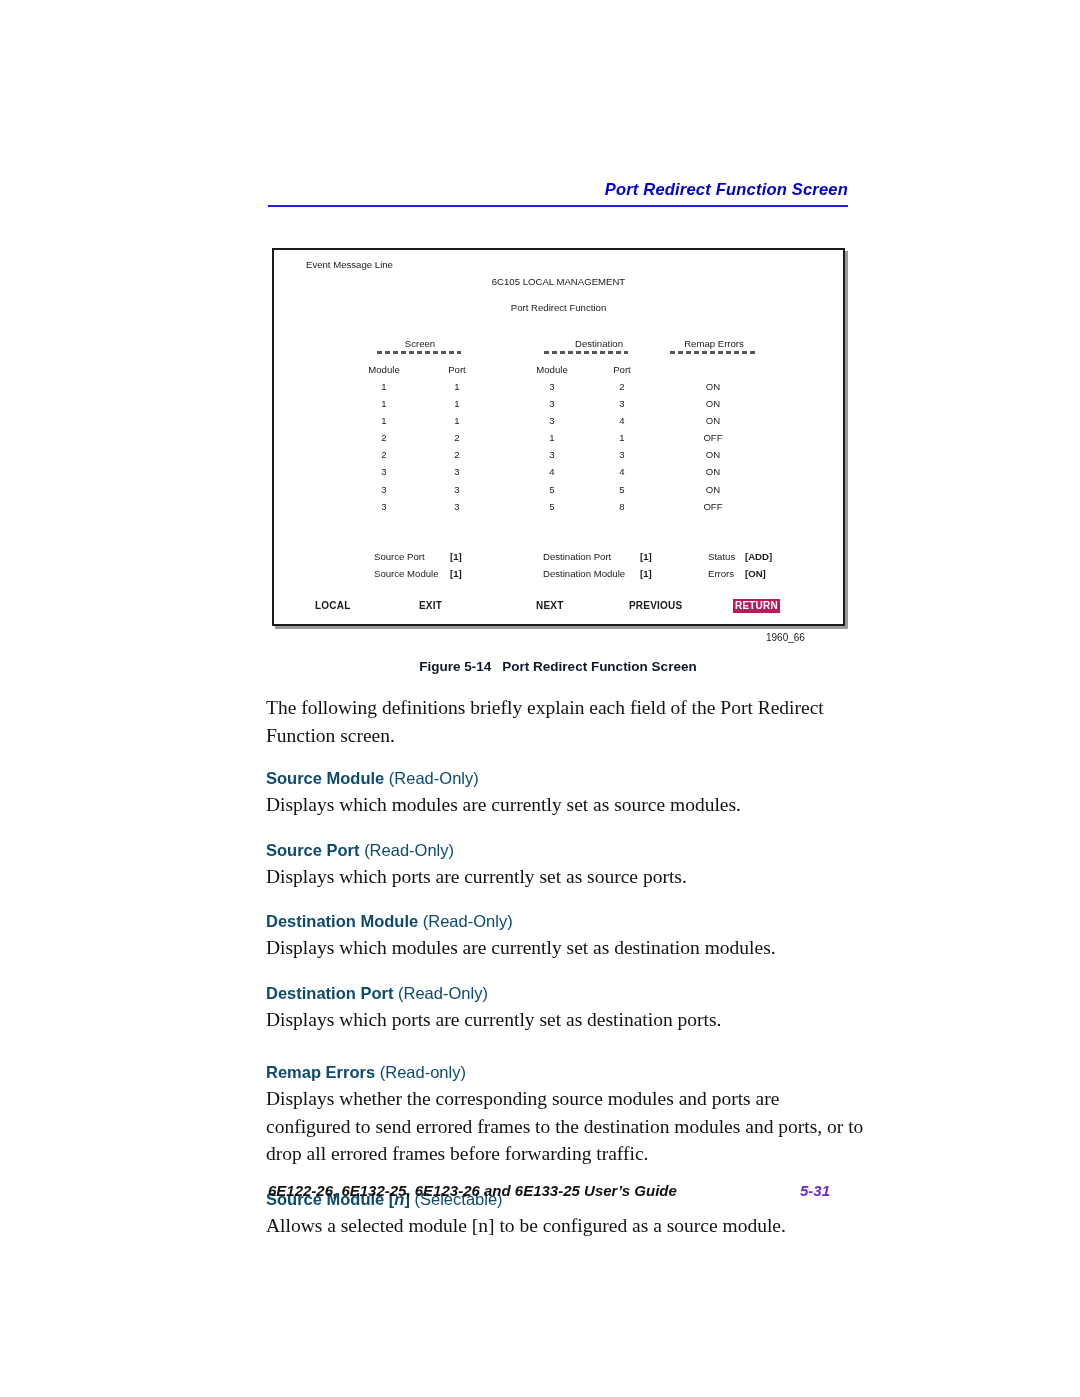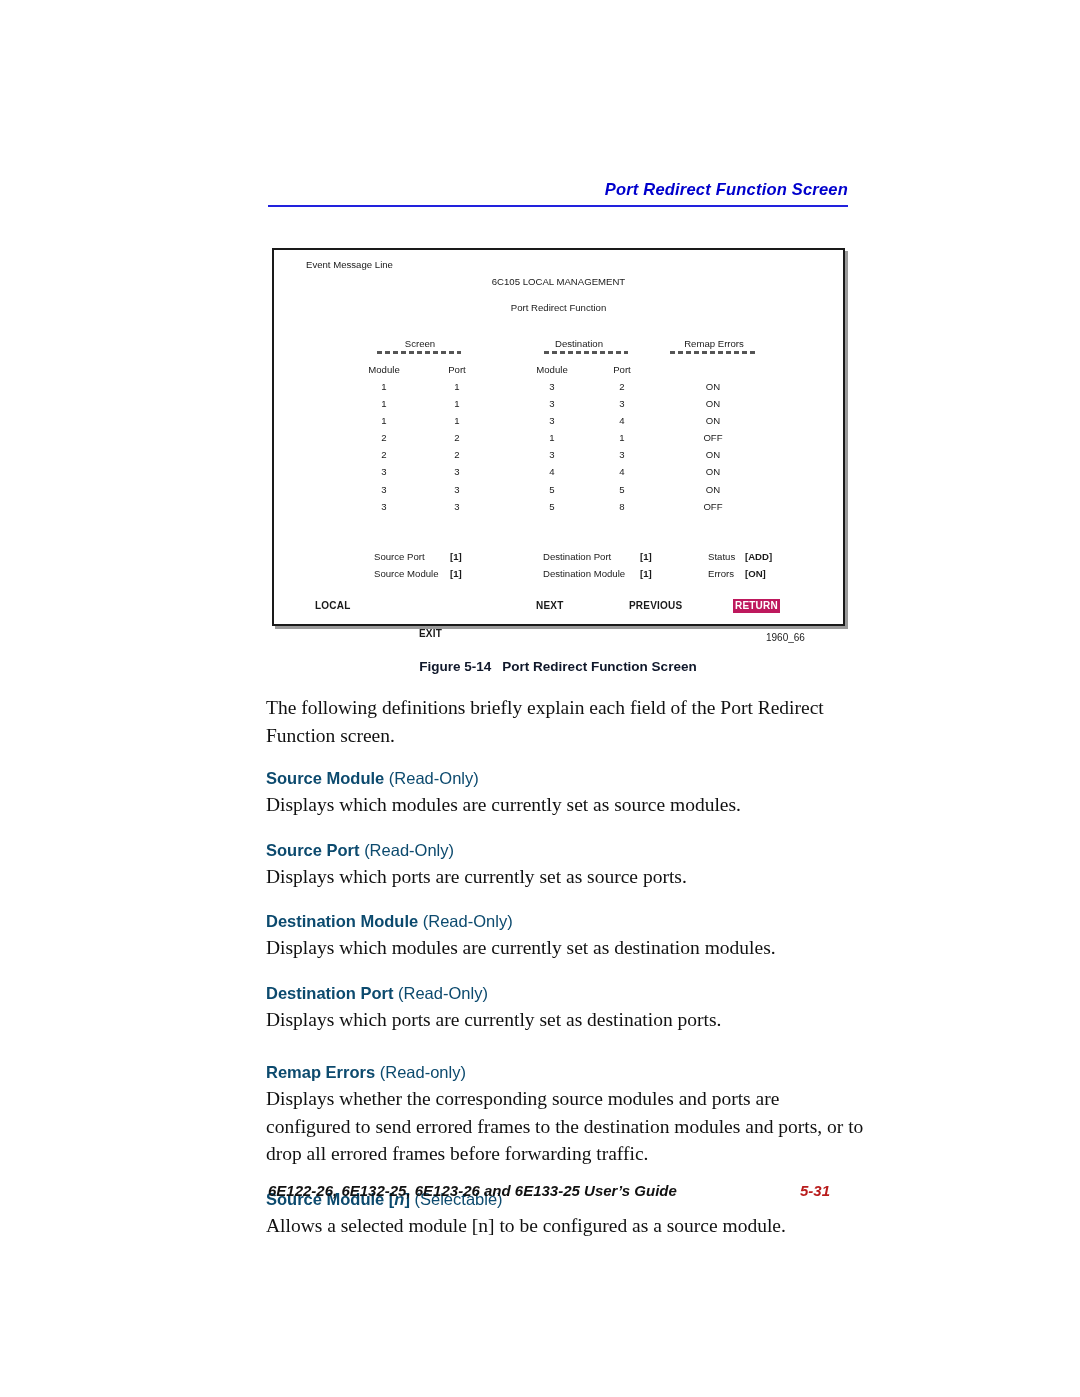--- a/index.html
+++ b/index.html
@@ -210,41 +210,41 @@
     color: #111111;
   }
   #footer-page {
     position: absolute;
     left: 800px;
     top: 1182px;
     font-family: "Liberation Sans", sans-serif;
     font-weight: bold;
     font-style: italic;
     font-size: 15px;
-    color: #b91c1c;
+    color: #6d28d9;
   }
 </style>
 </head>
 <body>
 
 <div id="running-head">Port Redirect Function Screen</div>
 <div id="head-rule"></div>
 
 <div id="screen-frame">
 
   <div class="scr" style="left:32px; top:9px;">Event Message Line</div>
 
   <div class="scr-center" style="top:26px;">6C105 LOCAL MANAGEMENT</div>
 
   <div class="scr-center" style="top:52px;">Port Redirect Function</div>
 
   <div class="grp-head" style="left:101px; top:88px; width:90px;">Screen</div>
   <div class="grp-rule" style="left:103px; top:101px; width:84px;"></div>
 
-  <div class="grp-head" style="left:260px; top:88px; width:90px;">Destination</div>
+  <div class="grp-head" style="left:280px; top:88px; width:90px;">Destination</div>
   <div class="grp-rule" style="left:270px; top:101px; width:84px;"></div>
 
   <div class="grp-head" style="left:392px; top:88px; width:96px;">Remap Errors</div>
   <div class="grp-rule" style="left:396px; top:101px; width:88px;"></div>
 
   <div class="tcol" style="left:75px; top:111px;">Module</div>
   <div class="tcol" style="left:148px; top:111px;">Port</div>
   <div class="tcol" style="left:243px; top:111px;">Module</div>
   <div class="tcol" style="left:313px; top:111px;">Port</div>
 
@@ -311,21 +311,21 @@
   <div class="fld-label" style="left:269px; top:318px;">Destination Module</div>
   <div class="fld-value" style="left:366px; top:318px;">[1]</div>
 
   <div class="fld-label" style="left:434px; top:301px;">Status</div>
   <div class="fld-value" style="left:471px; top:301px;">[ADD]</div>
 
   <div class="fld-label" style="left:434px; top:318px;">Errors</div>
   <div class="fld-value" style="left:471px; top:318px;">[ON]</div>
 
   <div class="cmd" style="left:41px; top:350px;">LOCAL</div>
-  <div class="cmd" style="left:145px; top:350px;margin-top:28px;">EXIT</div>
+  <div class="cmd" style="left:145px; top:350px;">EXIT</div>
   <div class="cmd" style="left:262px; top:350px;">NEXT</div>
   <div class="cmd" style="left:355px; top:350px;">PREVIOUS</div>
   <div class="cmd sel" style="left:459px; top:349px;">RETURN</div>
 </div>
 
 <div id="figure-id">1960_66</div>
 
 <div id="figure-caption"><span>Figure 5-14</span><span class="gap"></span><span>Port Redirect Function Screen</span></div>
 
 <div id="body-copy">

